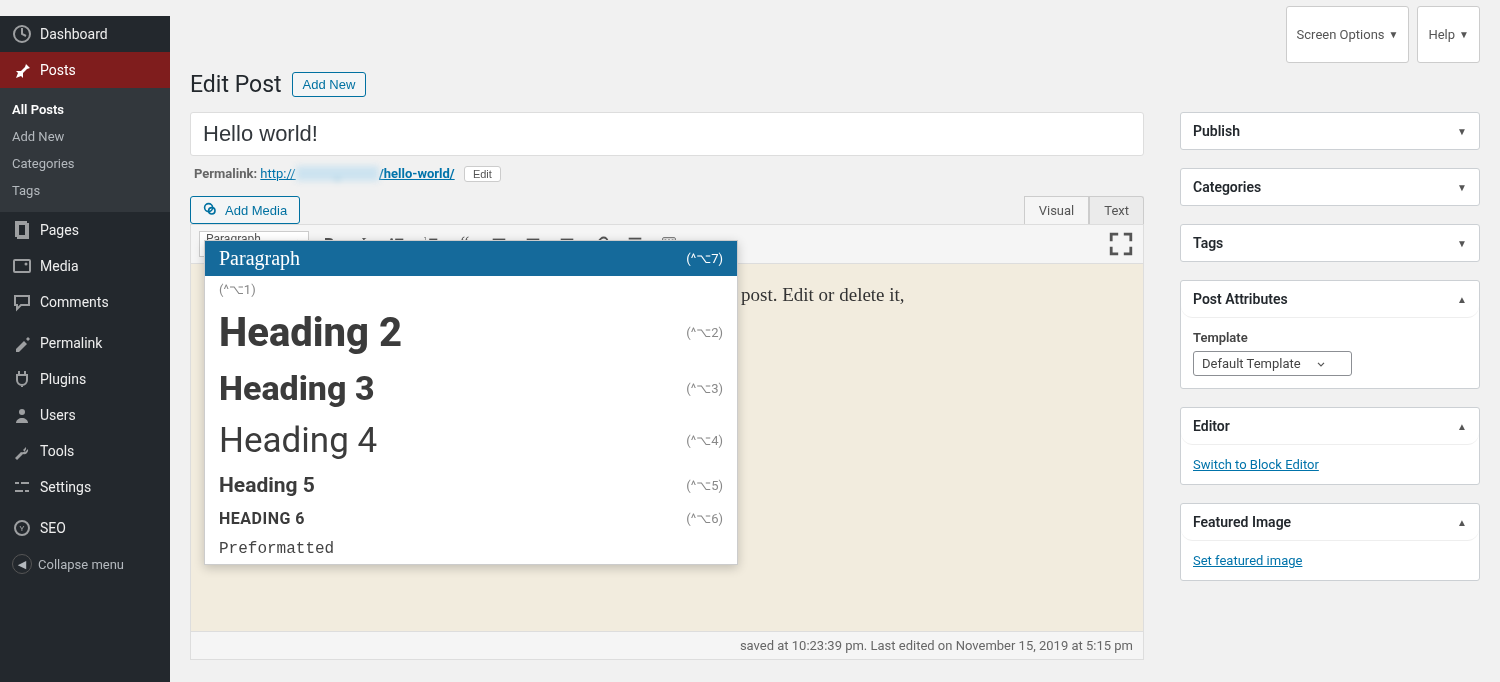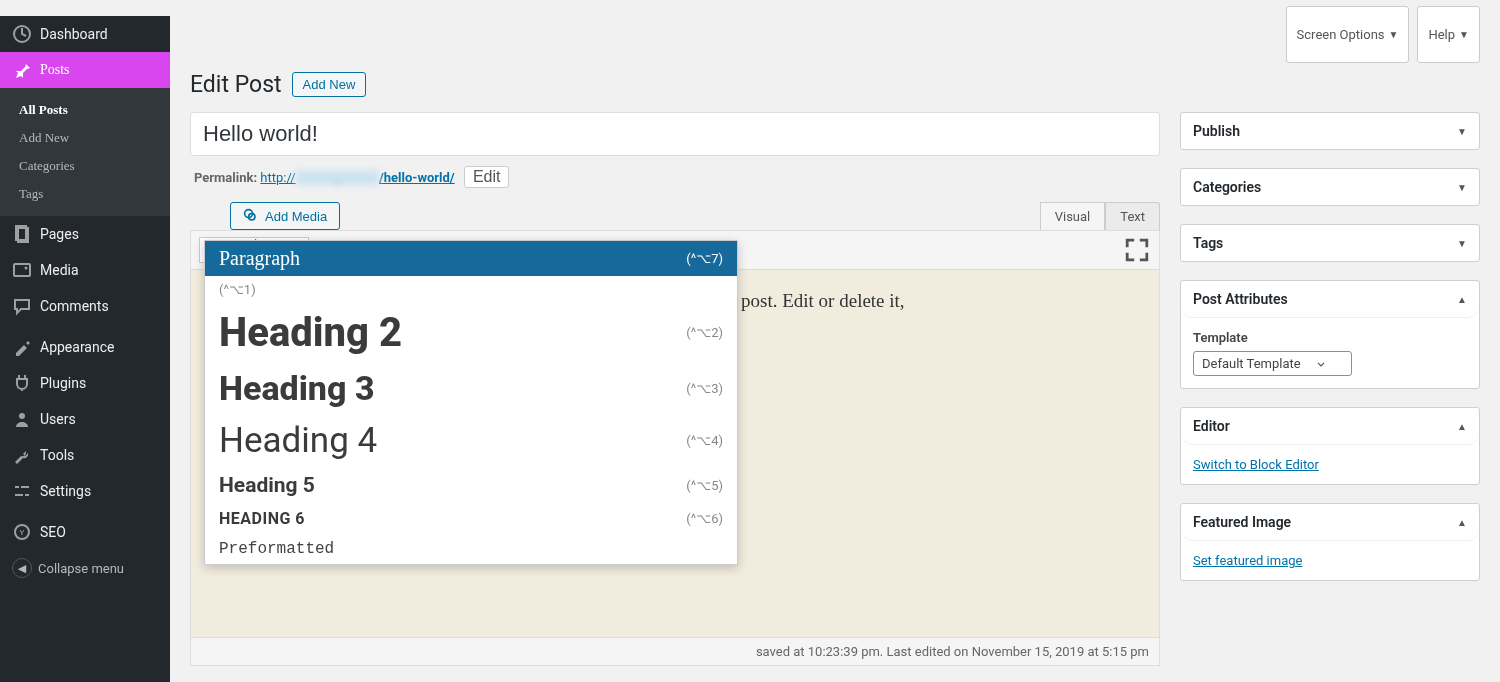--- a/index.html
+++ b/index.html
@@ -1,48 +1,48 @@
 <!DOCTYPE html>
 <html><head>
 <meta charset="utf-8">
 <style>
 * { box-sizing: border-box; margin: 0; padding: 0; }
 body { font-family: -apple-system, BlinkMacSystemFont, "Segoe UI", Roboto, sans-serif; font-size: 13px; color: #444; background: #f1f1f1; width: 1500px; height: 682px; overflow: hidden; position: relative; }
 .sidebar { position: absolute; left: 0; top: 16px; width: 170px; height: 682px; background: #23282d; color: #eee; }
 .sidebar-item { display: flex; align-items: center; padding: 8px 12px; color: #eee; cursor: pointer; font-size: 14px; }
-.sidebar-item.active { background: #d946ef; color: #fff; position: relative; font-family: Liberation Serif, serif; }
+.sidebar-item.active { background: #7f1d1d; color: #fff; position: relative; }
 .sidebar-item.active::after { content: ""; position: absolute; right: -8px; top: 50%; margin-top: -8px; border: 8px solid transparent; border-right-color: #f1f1f1; }
 .sidebar-icon { width: 20px; height: 20px; margin-right: 8px; display: flex; align-items: center; justify-content: center; opacity: 0.6; }
 .sidebar-item.active .sidebar-icon { opacity: 1; }
-.submenu { background: #32373c; padding: 8px 7px; font-family: Liberation Serif, serif; }
+.submenu { background: #32373c; padding: 8px 0; }
 .submenu-item { padding: 6px 12px; color: #b4b9be; font-size: 13px; cursor: pointer; }
 .submenu-item.current { color: #fff; font-weight: 600; }
 .sidebar-sep { height: 5px; }
 .collapse { display: flex; align-items: center; padding: 8px 12px; color: #b4b9be; font-size: 13px; cursor: pointer; }
 .collapse-icon { width: 20px; height: 20px; margin-right: 6px; border: 1px solid #555; border-radius: 50%; display: flex; align-items: center; justify-content: center; font-size: 11px; }
 
 .main { position: absolute; left: 170px; top: 0; right: 0; height: 682px; padding: 0 20px; }
 .topbar { display: flex; justify-content: flex-end; gap: 8px; padding: 6px 0; }
 .top-btn { background: #fff; border: 1px solid #ccc; border-radius: 3px; padding: 20px 10px; font-size: 13px; color: #555; cursor: pointer; display: flex; align-items: center; gap: 4px; }
 
 .page-head { display: flex; align-items: center; gap: 10px; margin: 2px 0 14px 0; }
 .page-title { font-size: 23px; font-weight: 400; color: #23282d; }
 .addnew-btn { border: 1px solid #0071a1; color: #0071a1; background: #f3f5f6; padding: 4px 10px; border-radius: 3px; font-size: 13px; cursor: pointer; }
 
-.cols { display: flex; gap: 20px; justify-content: center; }
+.cols { display: flex; gap: 36px; justify-content: center; }
 .col-main { flex: 1; min-width: 0; }
 .col-side { width: 300px; flex: none; }
 
 .title-input { width: 100%; font-size: 22px; padding: 8px 12px; border: 1px solid #ddd; border-radius: 3px; background: #fff; color: #32373c; }
 .permalink { margin: 10px 0 0 4px; font-size: 13px; color: #666; }
 .permalink a { color: #0073aa; text-decoration: underline; }
-.permalink-edit { border: 1px solid #ccc; background: #fff; border-radius: 3px; padding: 1px 8px; font-size: 16px; margin-left: 6px; cursor: pointer; color: #555; }
+.permalink-edit { border: 1px solid #ccc; background: #fff; border-radius: 3px; padding: 1px 8px; font-size: 11px; margin-left: 6px; cursor: pointer; color: #555; }
 .blur { filter: blur(3px); background: #cce3f0; padding: 0 40px; text-decoration: none !important; }
 
-.media-row { display: flex; justify-content: space-between; align-items: center; margin-top: 14px; margin-left: 40px; }
+.media-row { display: flex; justify-content: space-between; align-items: center; margin-top: 14px; }
 .addmedia { border: 1px solid #0071a1; color: #0071a1; background: #f3f5f6; padding: 5px 12px; border-radius: 3px; font-size: 13px; cursor: pointer; display: flex; align-items: center; gap: 6px; }
 .editor-tabs { display: flex; }
 .ed-tab { padding: 6px 14px; border: 1px solid #ccc; border-bottom: none; background: #ebebeb; font-size: 13px; color: #555; cursor: pointer; }
 .ed-tab.active { background: #f5f5f5; }
 .ed-tab:last-child { border-top-right-radius: 3px; }
 
 .toolbar { background: #f5f5f5; border: 1px solid #ddd; padding: 6px 8px; display: flex; align-items: center; gap: 6px; }
 .format-sel { width: 110px; height: 26px; border: 1px solid #ccc; background: #fff; font-size: 12px; padding: 0 20px 0 6px; color: #555; position: relative; cursor: pointer; }
 .tb-btn { width: 28px; height: 26px; display: flex; align-items: center; justify-content: center; color: #555; cursor: pointer; font-size: 16px; }
 .tb-btn svg { width: 18px; height: 18px; }
@@ -129,21 +129,21 @@
       </span>
     <span>Comments</span>
   </div>
   <div class="sidebar-sep"></div>
   <div class="sidebar-item">
     <span class="sidebar-icon">
         <svg viewBox="0 0 20 20" fill="currentColor">
           <path d="M4 16l8-8 3 3-8 8H4v-3zM14 6l2-2 2 2-2 2z"></path>
         </svg>
       </span>
-    <span>Appearance</span>
+    <span>Permalink</span>
   </div>
   <div class="sidebar-item">
     <span class="sidebar-icon">
         <svg viewBox="0 0 20 20" fill="currentColor">
           <path d="M7 2v4M13 2v4M5 6h10v5a5 5 0 01-10 0V6zM10 16v2" stroke="currentColor" stroke-width="2" fill="none"></path>
         </svg>
       </span>
     <span>Plugins</span>
   </div>
   <div class="sidebar-item">

